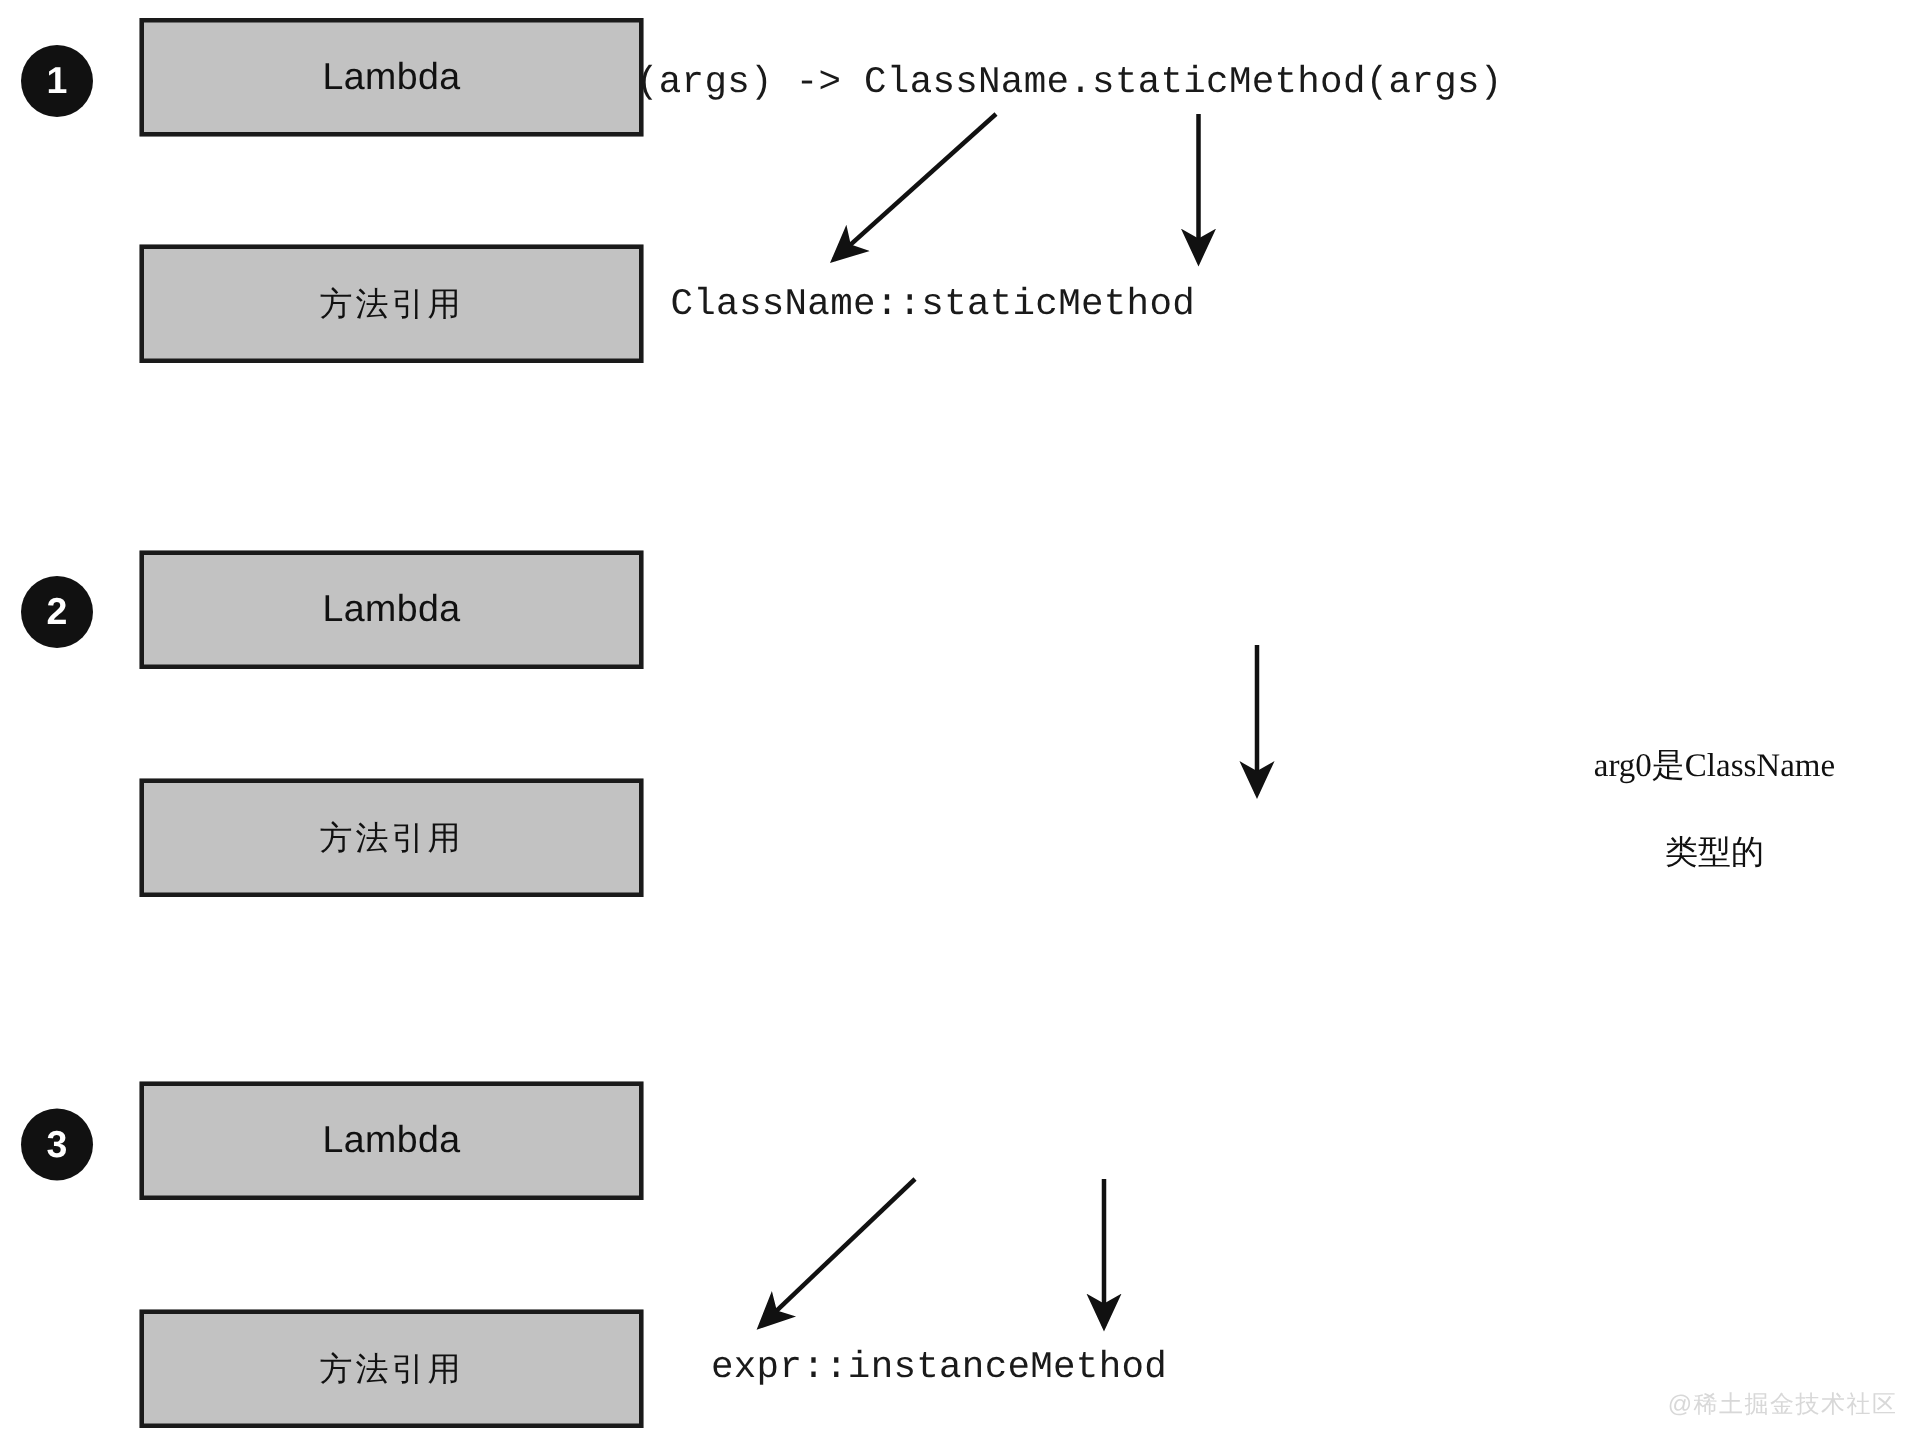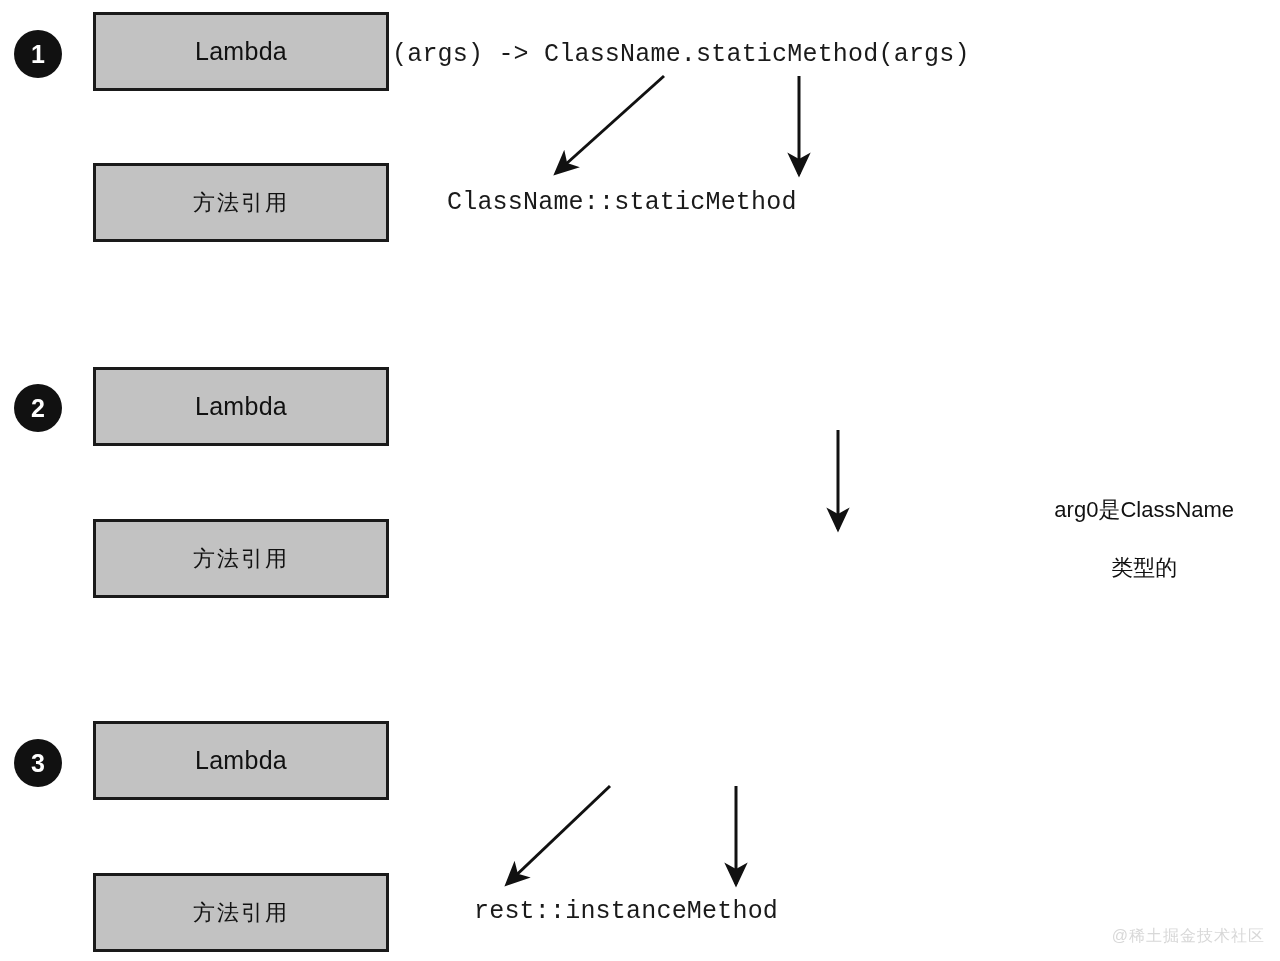--- a/index.html
+++ b/index.html
@@ -33,21 +33,21 @@
     font-size: 25px;
     font-weight: bold;
     display: flex;
     align-items: center;
     justify-content: center;
     line-height: 1;
   }
   .box {
     position: absolute;
     left: 93px;
-    width: 296px;
+    width: 336px;
     height: 79px;
     background: #c2c2c2;
     border: 3px solid #1a1a1a;
     box-sizing: border-box;
     display: flex;
     align-items: center;
     justify-content: center;
   }
   .box-label {
     font-family: "Liberation Sans", sans-serif;
@@ -63,21 +63,21 @@
     position: absolute;
     font-family: "Liberation Mono", "DejaVu Sans Mono", monospace;
     font-size: 25px;
     color: #1a1a1a;
     white-space: pre;
     line-height: 1;
     letter-spacing: 0.2px;
   }
   .note {
     position: absolute;
-    font-family: Liberation Sans, sans-serif;
+    font-family: Liberation Serif, serif;
     font-size: 22px;
     color: #111111;
     line-height: 1.32;
     text-align: center;
     white-space: pre;
   }
   .watermark {
     position: absolute;
     right: 15px;
     bottom: 14px;
@@ -104,21 +104,21 @@
   <div class="badge" style="left:14px; top:30px;">1</div>
 
   <div class="box" style="top:12px;">
     <span class="box-label">Lambda</span>
   </div>
 
   <div class="box" style="top:163px;">
     <span class="box-label cjk">方法引用</span>
   </div>
 
-  <div class="code" style="left:392px; top:42px;text-align:right;">(args) -&gt; ClassName.staticMethod(args)</div>
+  <div class="code" style="left:424px; top:42px;text-align:right;">(args) -&gt; ClassName.staticMethod(args)</div>
 
   <div class="code" style="left:447px; top:190px;">ClassName::staticMethod</div>
 
   <div class="badge" style="left:14px; top:384px;">2</div>
 
   <div class="box" style="top:367px;">
     <span class="box-label">Lambda</span>
   </div>
 
   <div class="box" style="top:519px;">
@@ -136,21 +136,21 @@
 
   <div class="box" style="top:721px;">
     <span class="box-label">Lambda</span>
   </div>
 
   <div class="box" style="top:873px;">
     <span class="box-label cjk">方法引用</span>
   </div>
 
 
-  <div class="code" style="left:474px; top:899px;">rest::instanceMethod</div>
+  <div class="code" style="left:474px; top:899px;">expr::instanceMethod</div>
 
   <svg class="arrows" viewBox="0 0 1280 961">
     <defs>
       <marker id="ah" markerWidth="9" markerHeight="9" refX="7.2" refY="4.5" orient="auto" markerUnits="strokeWidth">
         <path d="M0,0.6 L8.4,4.5 L0,8.4 L2.2,4.5 Z" fill="#111111"></path>
       </marker>
     </defs>
 
     <line x1="664" y1="76" x2="556" y2="173" stroke="#111111" stroke-width="3" marker-end="url(#ah)"></line>
 

